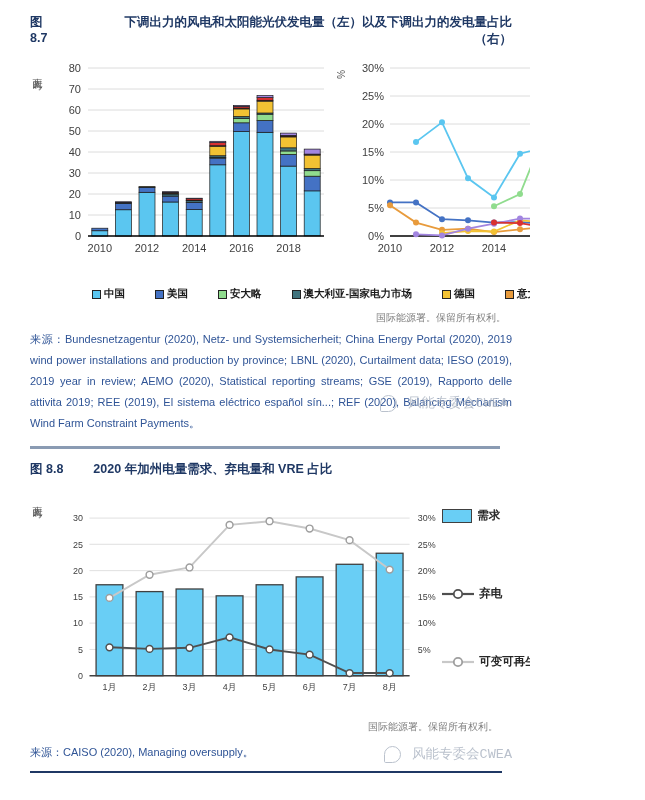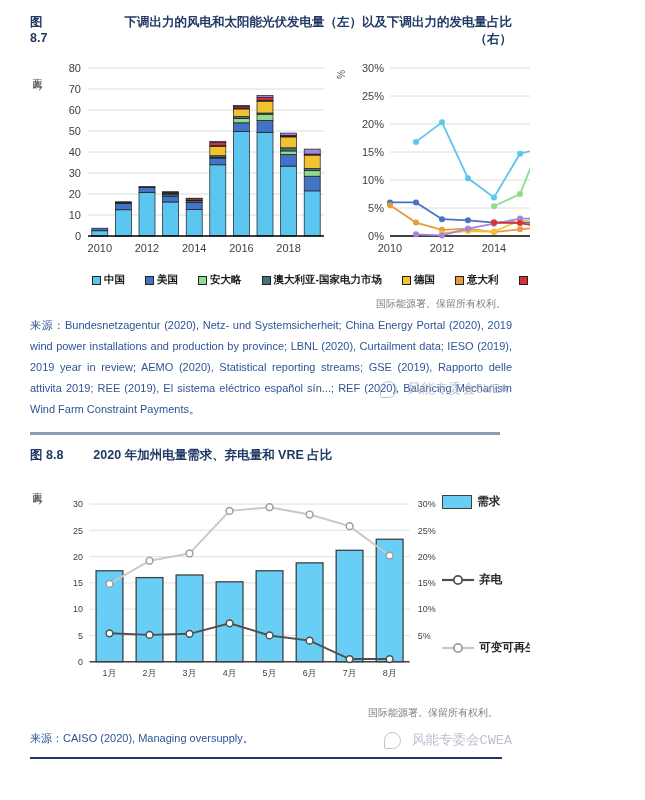--- a/index.html
+++ b/index.html
@@ -10,21 +10,21 @@
   .fig-tag{color:#1F3864;font-weight:bold;font-size:12.5px;}
   .fig-title{color:#1F3864;font-weight:bold;font-size:12.5px;margin-left:30px;text-align:right;}
   .charts-row{display:flex;margin-top:10px;}
   .chart-box{display:flex;}
   .vlabel{writing-mode:vertical-rl;text-orientation:upright;font-size:10px;color:#595959;
           margin-top:12px;height:80px;width:14px;letter-spacing:1px;}
   .vlabel-rot{writing-mode:vertical-rl;text-orientation:mixed;font-size:10px;color:#595959;
           margin-top:12px;height:30px;width:14px;}
   svg text{font-family:"Liberation Sans","DejaVu Sans",sans-serif;font-size:10.5px;fill:#404040;}
   svg text.tickbig{font-size:11px;}
-  .legend-row{display:flex;gap:20px;margin-top:3px;padding-left:62px;align-items:flex-start;}
+  .legend-row{display:flex;gap:30px;margin-top:17px;padding-left:62px;align-items:flex-start;}
   .leg-item{display:inline-flex;align-items:center;font-size:10.5px;font-weight:600;color:#1a1a1a;white-space:nowrap;}
   .leg-swatch{display:inline-block;width:7px;height:7px;border:1px solid #222;margin-right:3px;}
   .credit{text-align:right;font-size:10px;color:#808080;margin-top:10px;padding-right:6px;}
   .body-text{color:#2F5496;font-size:11px;line-height:21px;text-align:justify;margin:4px 0 0 0;}
   .source-wrap{position:relative;}
   .watermark{display:inline-flex;align-items:center;gap:11px;color:#A9B2C0;font-size:13.5px;opacity:.8;white-space:nowrap;font-family:Liberation Mono, monospace;}
   .wm-mid{position:absolute;right:4px;bottom:22px;}
   .wm-logo{display:inline-block;width:15px;height:15px;border:1.5px solid #A9B2C0;border-radius:50% 50% 50% 10%;}
   .divider{height:3px;background:#8A9BB3;margin:12px 12px 0 0;}
   .chart3-row{display:flex;margin-top:8px;}

